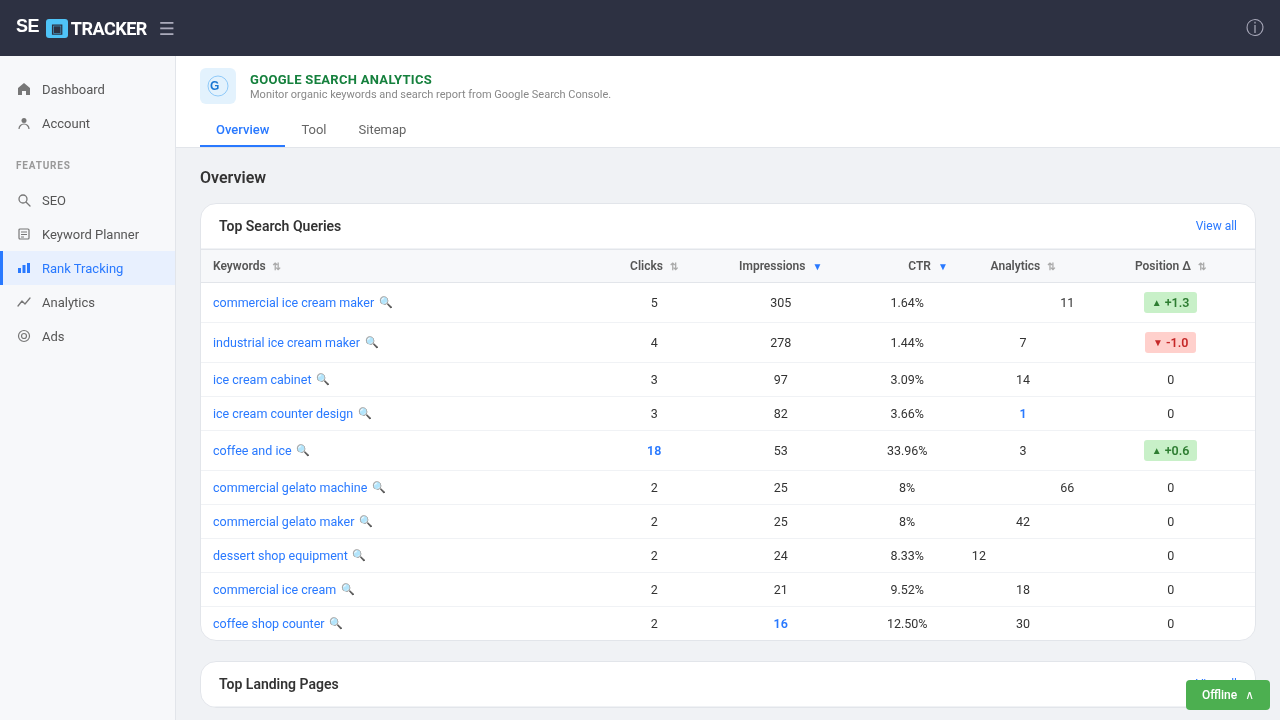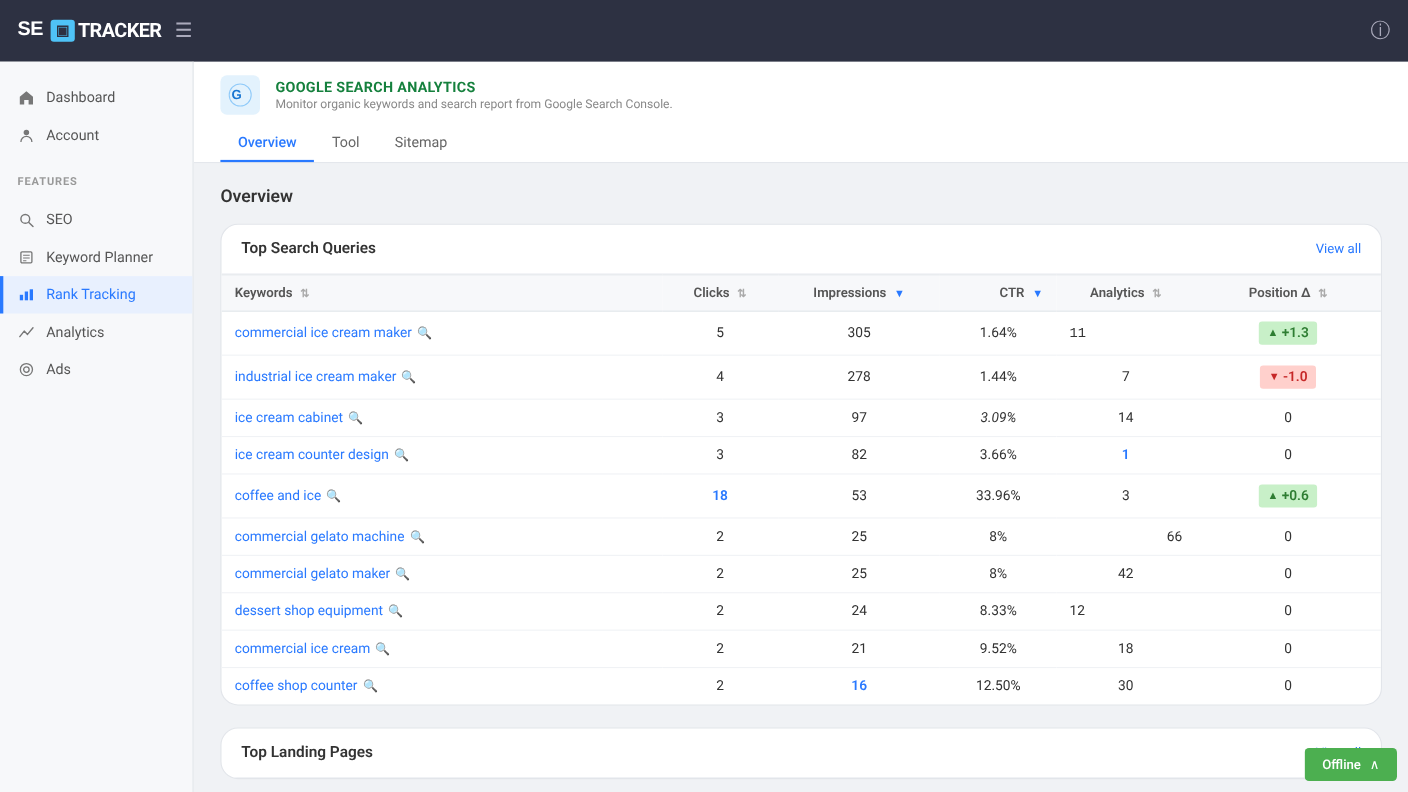--- a/index.html
+++ b/index.html
@@ -296,40 +296,40 @@
             </tr>
           </thead>
           <tbody id="queries-tbody">
           <tr>
                 <td>
                   <a class="keyword-link">commercial ice cream maker <span class="search-icon-sm">🔍</span></a>
                 </td>
                 <td style="text-align: center;">5</td>
                 <td style="text-align: center;">305</td>
                 <td style="text-align: center;">1.64%</td>
-                <td style="text-align: left; font-family: Liberation Mono, monospace;">11</td>
+                <td style="text-align: right;">11</td>
                 <td style="text-align: center;"><span class="position-positive"><span style="font-size:10px;">▲</span>+1.3</span></td>
               </tr>
               <tr>
                 <td>
                   <a class="keyword-link">industrial ice cream maker <span class="search-icon-sm">🔍</span></a>
                 </td>
                 <td style="text-align: center;">4</td>
                 <td style="text-align: center;">278</td>
                 <td style="text-align: center;">1.44%</td>
                 <td style="text-align: center;">7</td>
                 <td style="text-align: center;"><span class="position-negative"><span style="font-size:10px;">▼</span>-1.0</span></td>
               </tr>
               <tr>
                 <td>
                   <a class="keyword-link">ice cream cabinet <span class="search-icon-sm">🔍</span></a>
                 </td>
                 <td style="text-align: center;">3</td>
                 <td style="text-align: center;">97</td>
-                <td style="text-align: center; font-style: italic;">3.09%</td>
+                <td style="text-align: center;">3.09%</td>
                 <td style="text-align: center;">14</td>
                 <td style="text-align: center;"><span class="position-neutral">0</span></td>
               </tr>
               <tr>
                 <td>
                   <a class="keyword-link">ice cream counter design <span class="search-icon-sm">🔍</span></a>
                 </td>
                 <td style="text-align: center;">3</td>
                 <td style="text-align: center;">82</td>
                 <td style="text-align: center;">3.66%</td>

